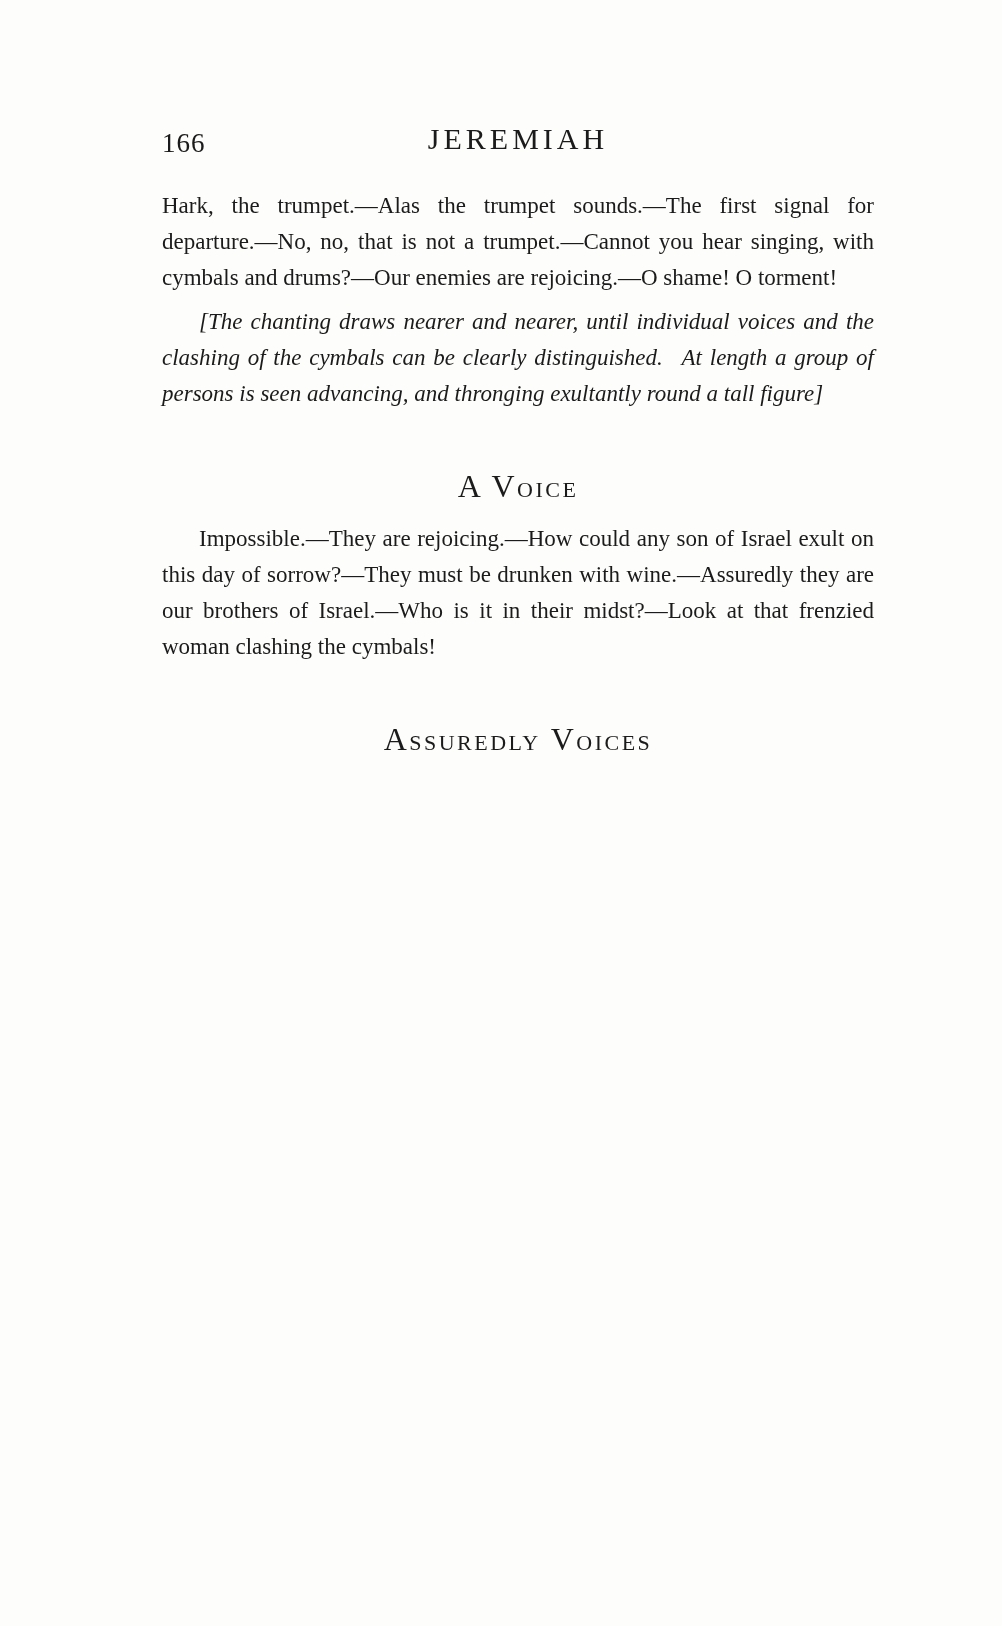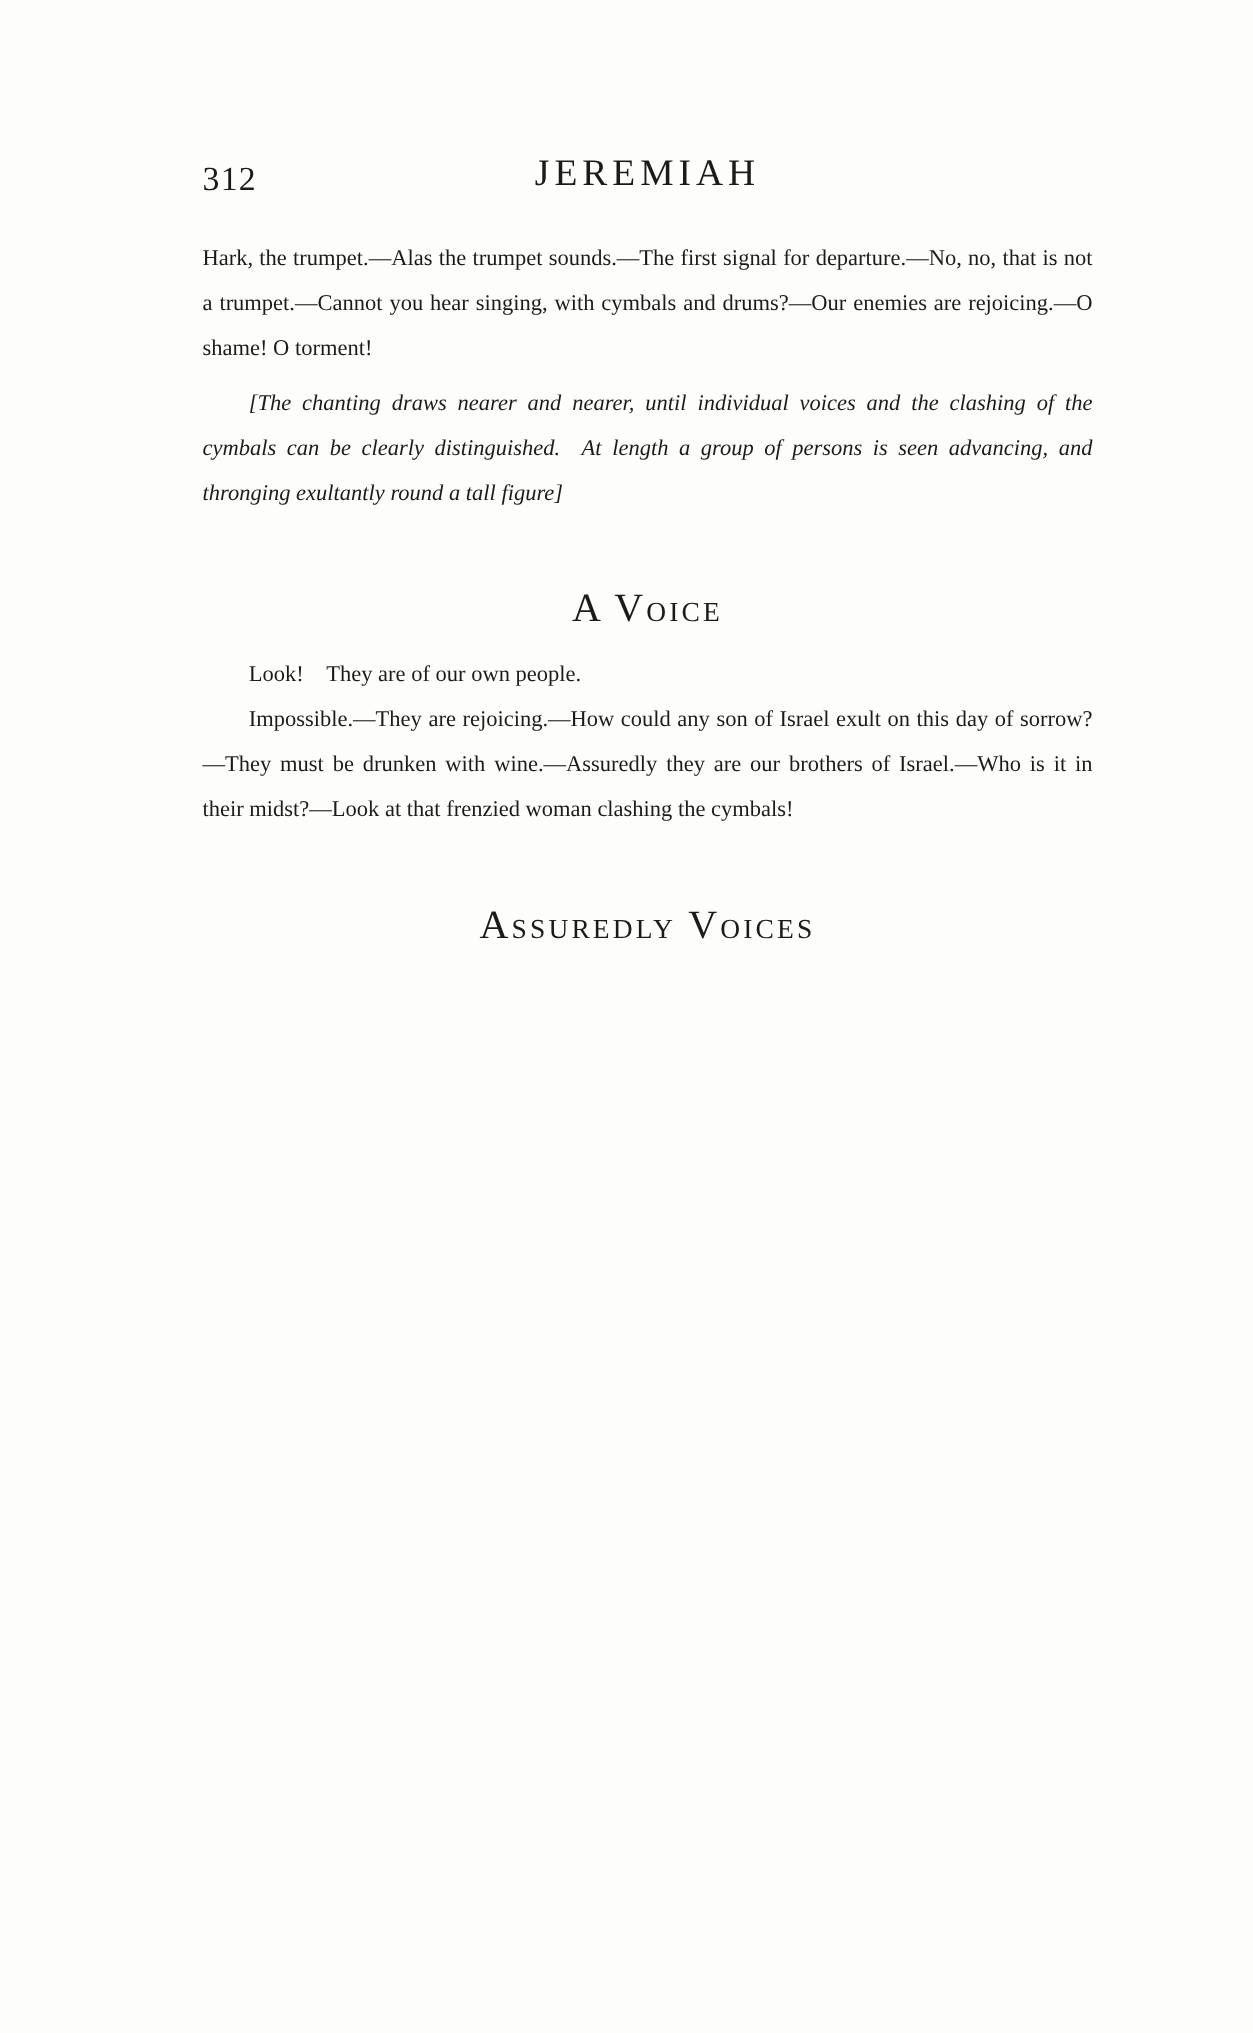--- a/index.html
+++ b/index.html
@@ -35,21 +35,21 @@
     font-size: 27px;
     letter-spacing: 1px;
   }
   .head-title {
     display: block;
     text-align: center;
     font-size: 30px;
     letter-spacing: 4px;
   }
   .block {
-    font-size: 18px;
+    font-size: 23px;
     line-height: 36px;
     text-align: justify;
   }
   .block.paragraph {
     margin: 0;
   }
   .block.stage {
     margin-top: 8px;
     font-style: italic;
   }
@@ -69,25 +69,24 @@
     font-variant: small-caps;
     letter-spacing: 1.5px;
   }
 </style>
 </head>
 <body>
 
 <div class="page">
   <div class="content">
     <div class="running-header">
-      <span class="page-number">312</span>
+      <span class="page-number">166</span>
       <span class="head-title">JEREMIAH</span>
     </div>
     <div class="page-body">
         <div class="block paragraph"><span>Hark, the trumpet.—Alas the trumpet sounds.—The first signal for departure.—No, no, that is not a trumpet.—Cannot you hear singing, with cymbals and drums?—Our enemies are rejoicing.—O shame! O torment!</span></div>
         <div class="block stage indented"><span>[The chanting draws nearer and nearer, until individual voices and the clashing of the cymbals can be clearly distinguished.  At length a group of persons is seen advancing, and thronging exultantly round a tall figure]</span></div>
         <div class="block speaker"><span>A Voice</span></div>
-        <div class="block paragraph indented"><span>Look! They are of our own people.</span></div>
         <div class="block paragraph indented"><span>Impossible.—They are rejoicing.—How could any son of Israel exult on this day of sorrow?—They must be drunken with wine.—Assuredly they are our brothers of Israel.—Who is it in their midst?—Look at that frenzied woman clashing the cymbals!</span></div>
         <div class="block speaker"><span>Assuredly Voices</span></div>
       </div>
   </div>
 </div>
 
 </body></html>

